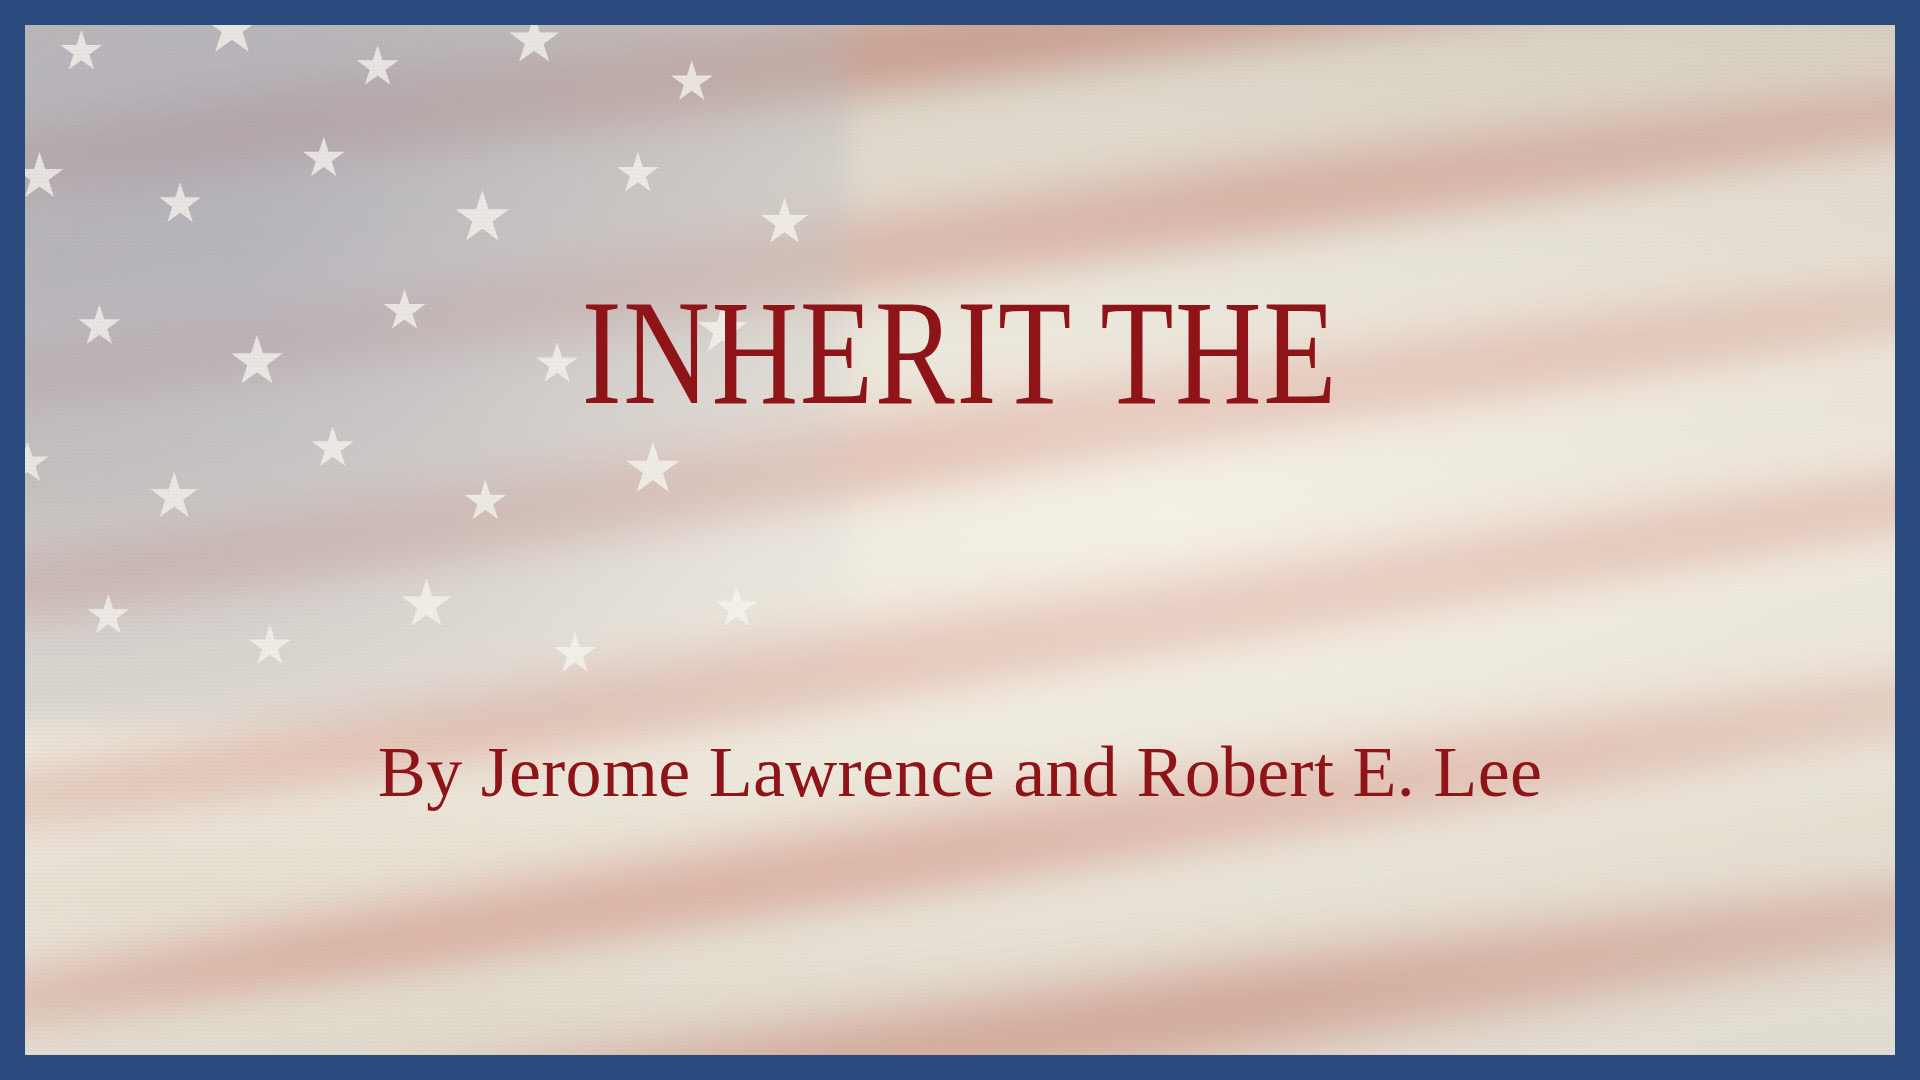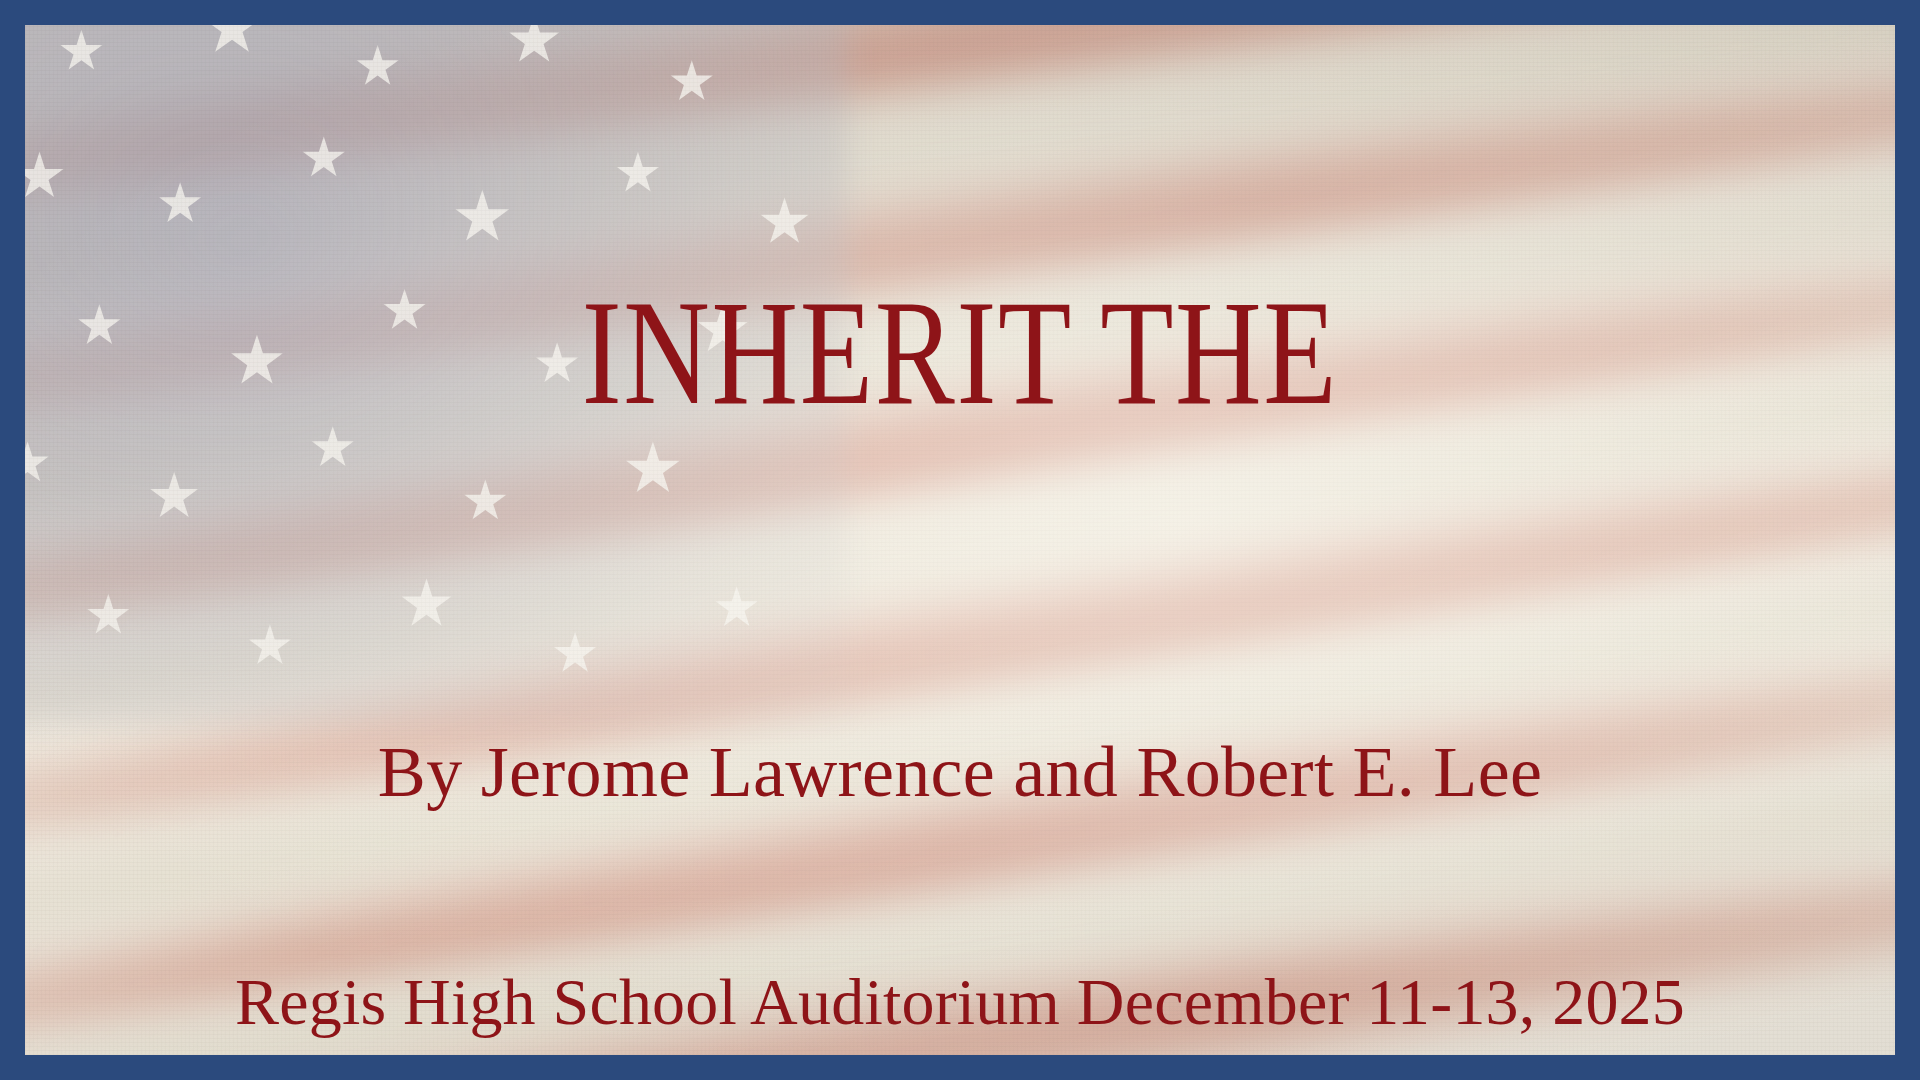--- a/index.html
+++ b/index.html
@@ -184,17 +184,16 @@
       <div class="star" style="left:63%; top:85%;"></div>
       <div class="star" style="left:81%; top:79%;"></div>
     </div>
 
     <div class="flag-layer grain"></div>
     <div class="flag-layer haze"></div>
 
     <div class="content">
       <div class="line title1">INHERIT THE</div>
       <div class="line byline">By Jerome Lawrence and Robert E. Lee</div>
-      <div class="line venue">Regis High School Auditorium December 11-13, 2025</div>
     </div>
 
   </div>
 </div>
 
 </body></html>

